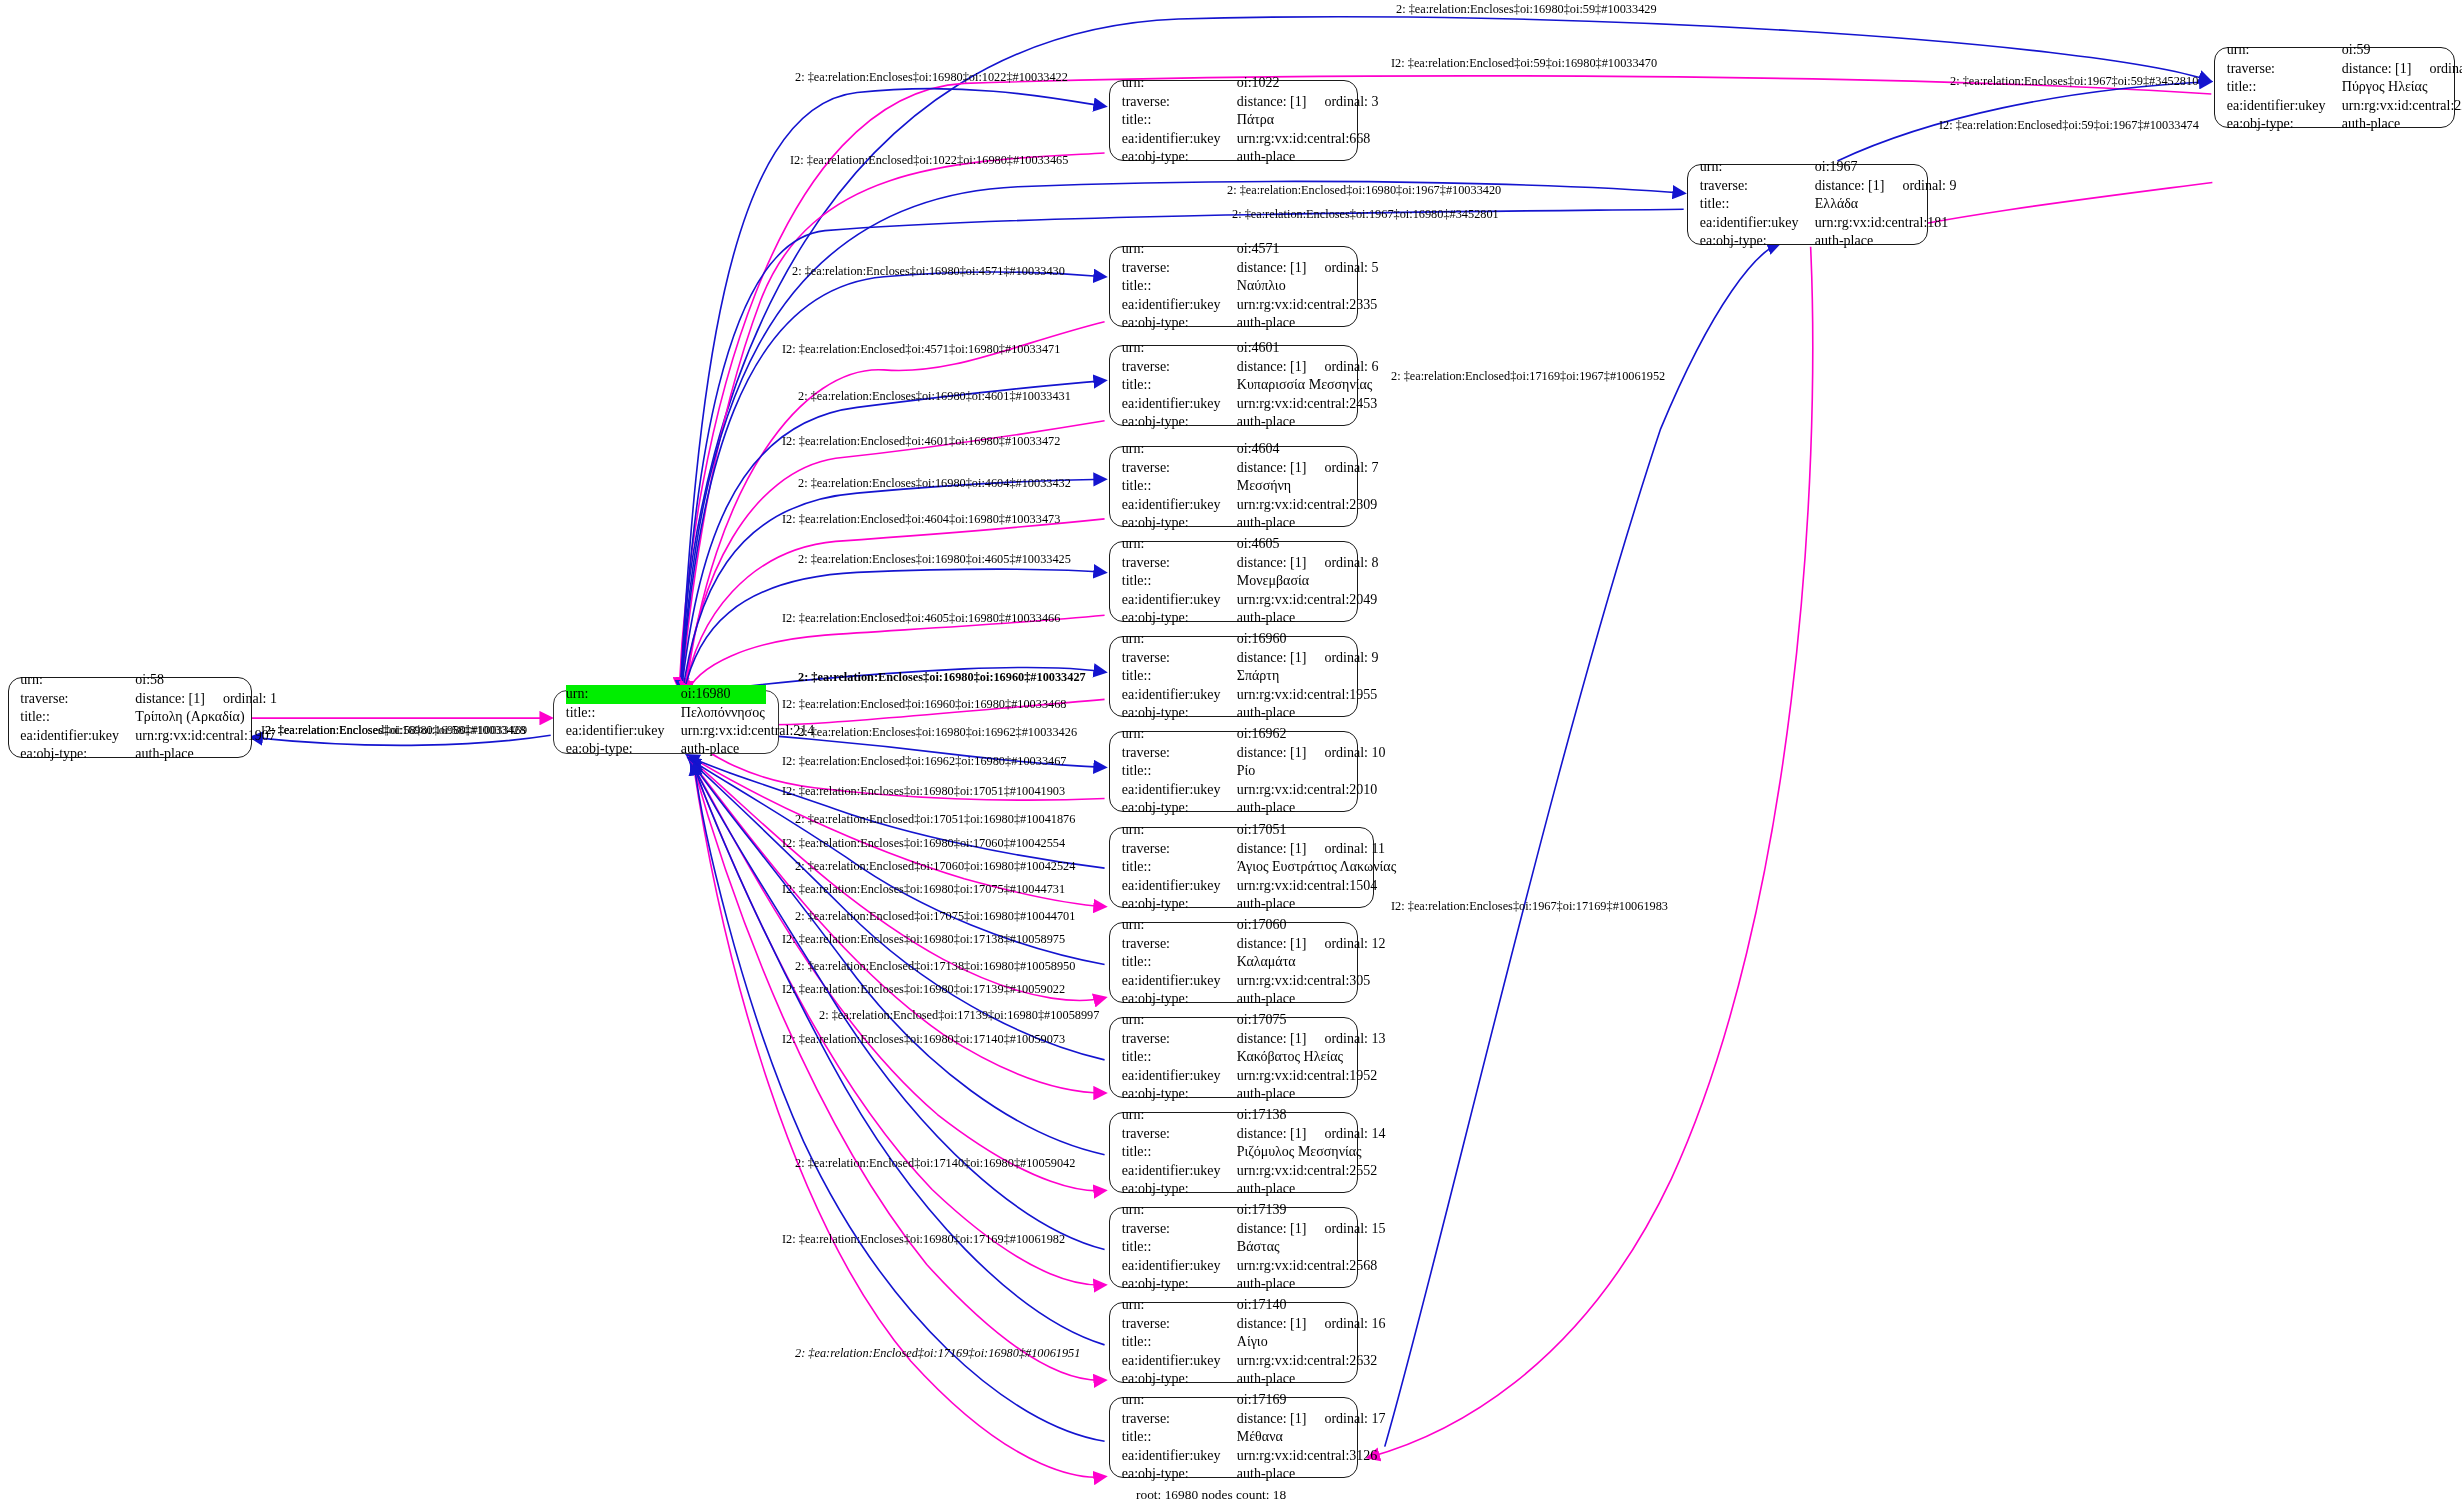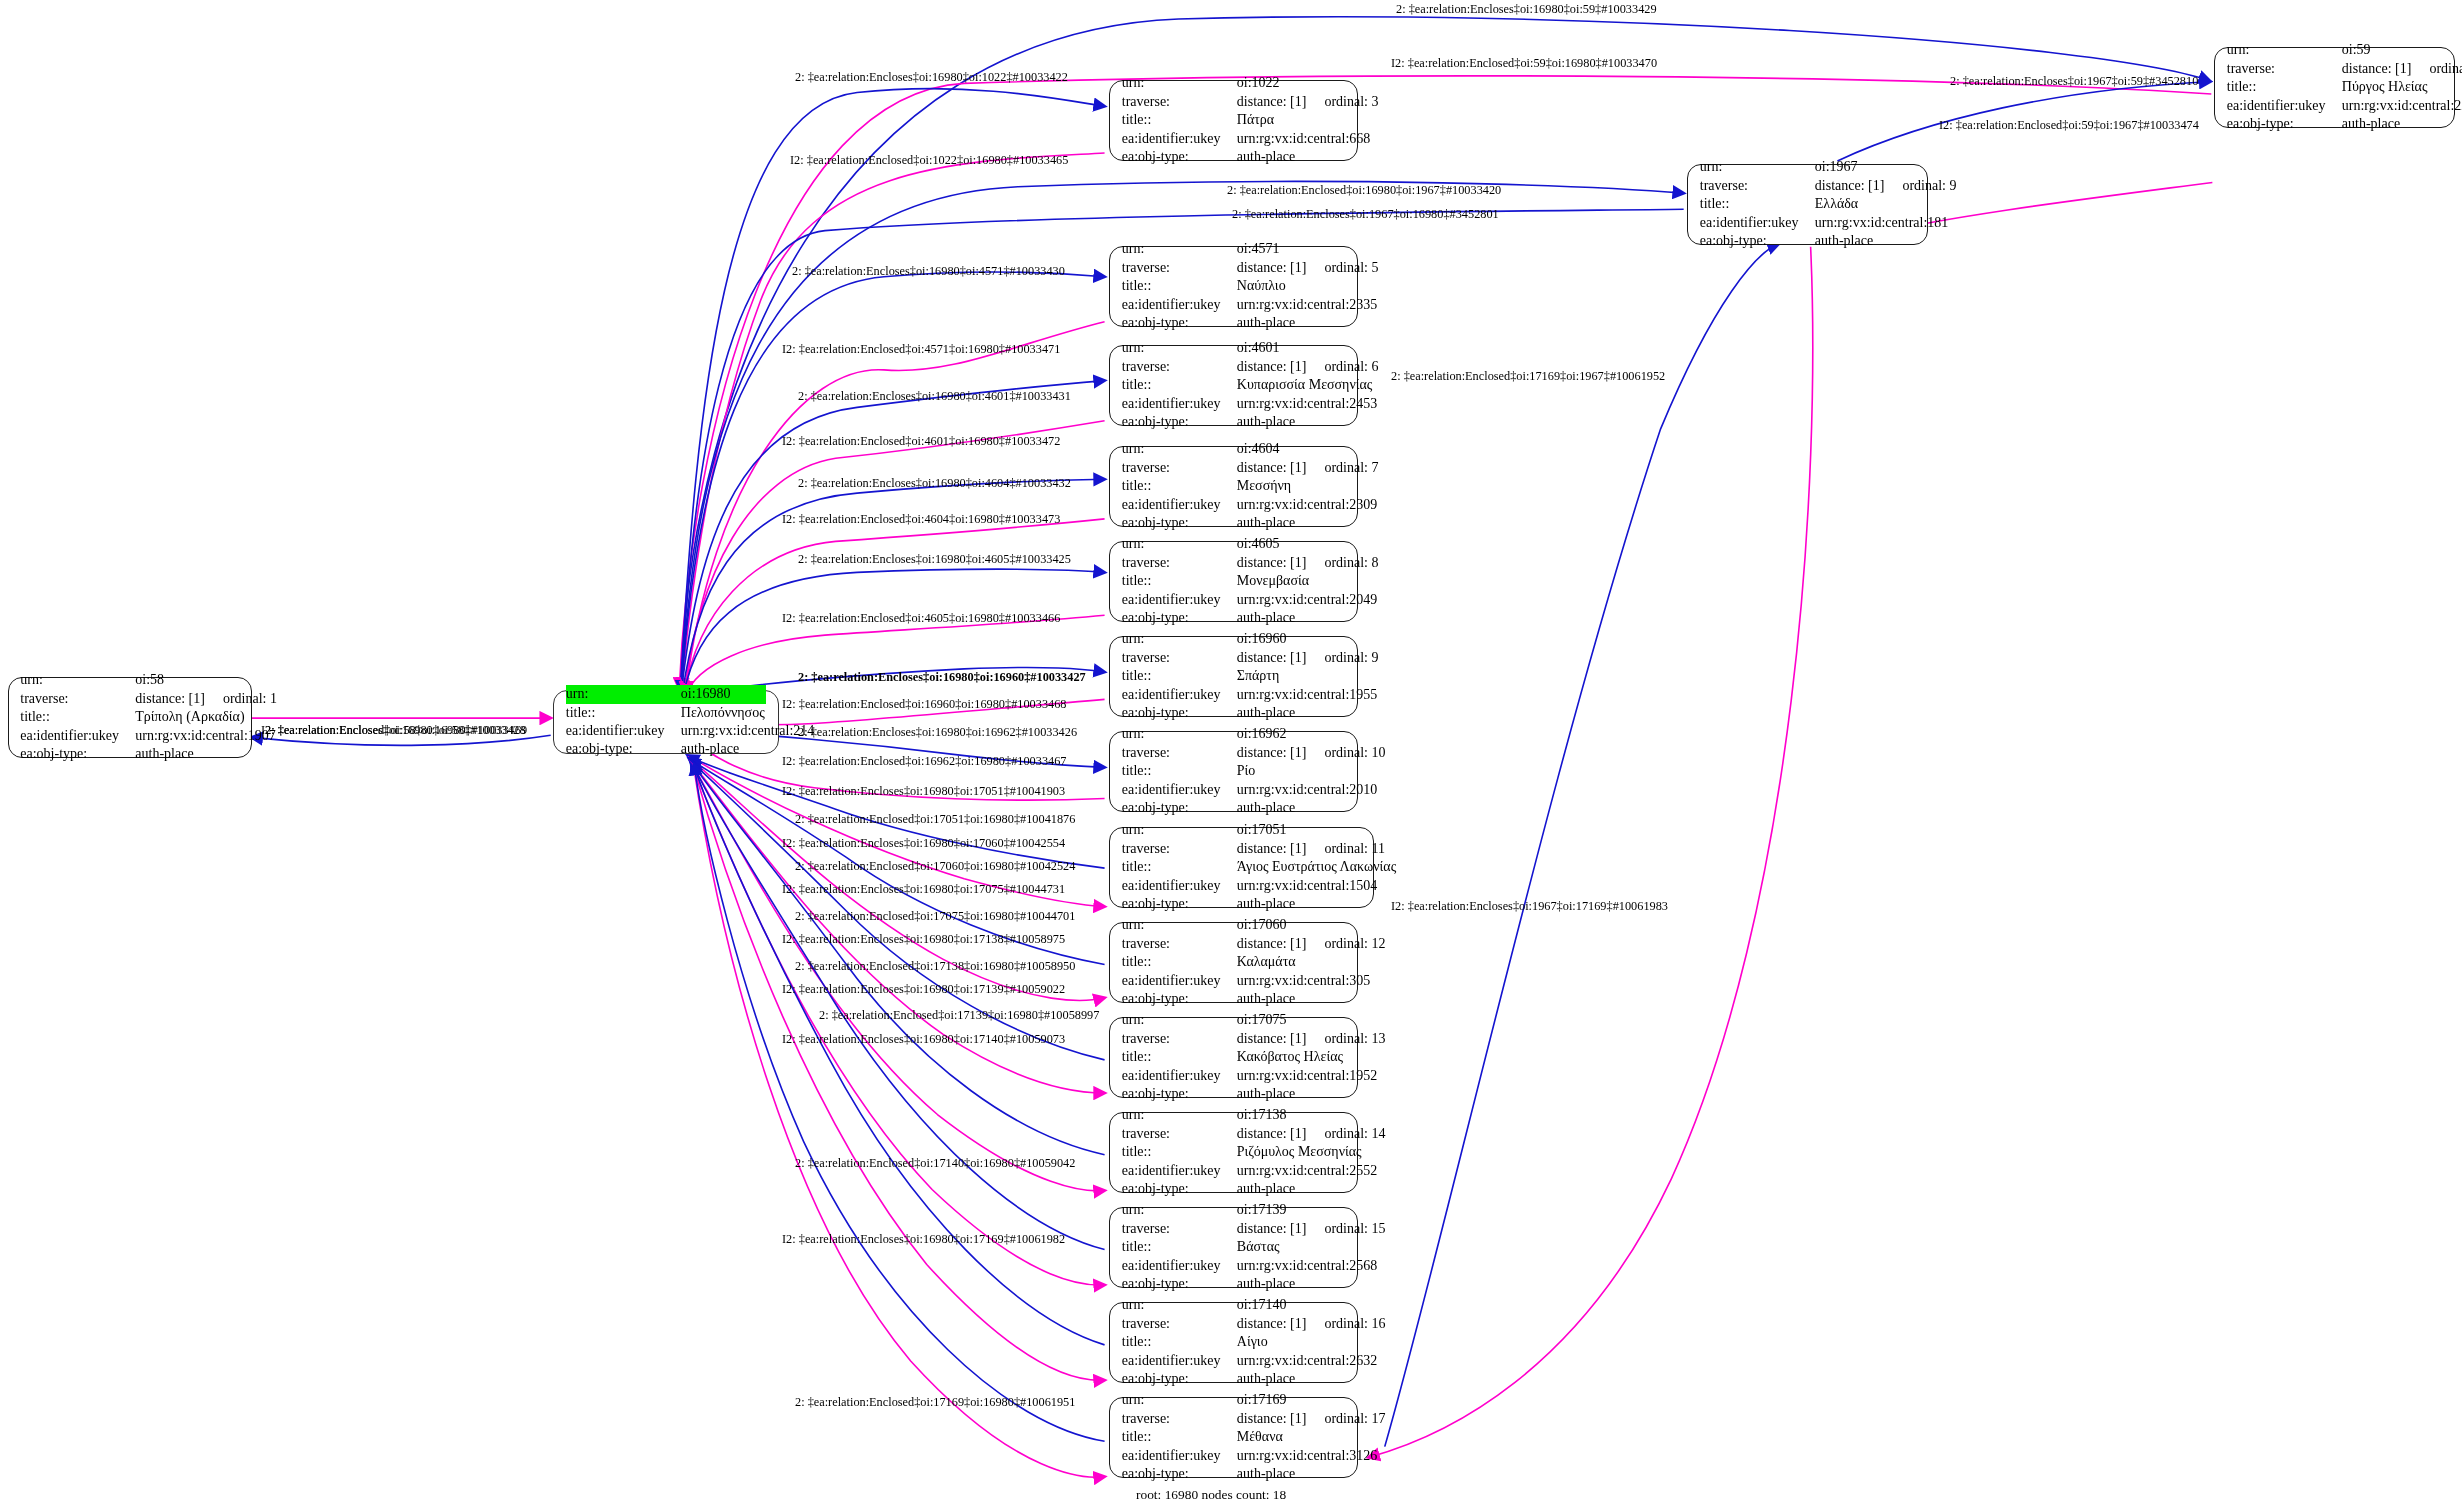--- a/index.html
+++ b/index.html
@@ -577,21 +577,21 @@
       <div class="edge-label" style="left: 795px; top: 860px;">2: ‡ea:relation:Enclosed‡oi:17060‡oi:16980‡#10042524</div>
       <div class="edge-label" style="left: 782px; top: 883px;">I2: ‡ea:relation:Encloses‡oi:16980‡oi:17075‡#10044731</div>
       <div class="edge-label" style="left: 795px; top: 910px;">2: ‡ea:relation:Enclosed‡oi:17075‡oi:16980‡#10044701</div>
       <div class="edge-label" style="left: 782px; top: 933px;">I2: ‡ea:relation:Encloses‡oi:16980‡oi:17138‡#10058975</div>
       <div class="edge-label" style="left: 795px; top: 960px;">2: ‡ea:relation:Enclosed‡oi:17138‡oi:16980‡#10058950</div>
       <div class="edge-label" style="left: 782px; top: 983px;">I2: ‡ea:relation:Encloses‡oi:16980‡oi:17139‡#10059022</div>
       <div class="edge-label" style="left: 795px; top: 1009px; margin-left: 24px;">2: ‡ea:relation:Enclosed‡oi:17139‡oi:16980‡#10058997</div>
       <div class="edge-label" style="left: 782px; top: 1033px;">I2: ‡ea:relation:Encloses‡oi:16980‡oi:17140‡#10059073</div>
       <div class="edge-label" style="left: 795px; top: 1157px;">2: ‡ea:relation:Enclosed‡oi:17140‡oi:16980‡#10059042</div>
       <div class="edge-label" style="left: 782px; top: 1233px;">I2: ‡ea:relation:Encloses‡oi:16980‡oi:17169‡#10061982</div>
-      <div class="edge-label" style="left: 795px; top: 1396px;">2: ‡ea:relation:Enclosed‡oi:17169‡oi:16980‡#10061951</div>
+      <div class="edge-label" style="left: 795px; top: 1347px; font-style: italic;">2: ‡ea:relation:Enclosed‡oi:17169‡oi:16980‡#10061951</div>
       <div class="edge-label" style="left: 1391px; top: 370px;">2: ‡ea:relation:Enclosed‡oi:17169‡oi:1967‡#10061952</div>
       <div class="edge-label" style="left: 1391px; top: 900px;">I2: ‡ea:relation:Encloses‡oi:1967‡oi:17169‡#10061983</div>
       <div class="edge-label" style="left: 261px; top: 724px; text-align: right;">I2: ‡ea:relation:Enclosed‡oi:58‡oi:16980‡#10033469</div>
       <div class="edge-label" style="left: 265px; top: 724px;">2: ‡ea:relation:Encloses‡oi:16980‡oi:58‡#10033428</div>
     </div>
 
   <div class="footer-label" style="left:1136px; top:1487px;">root: 16980 nodes count: 18</div>
 
 </div>
 

